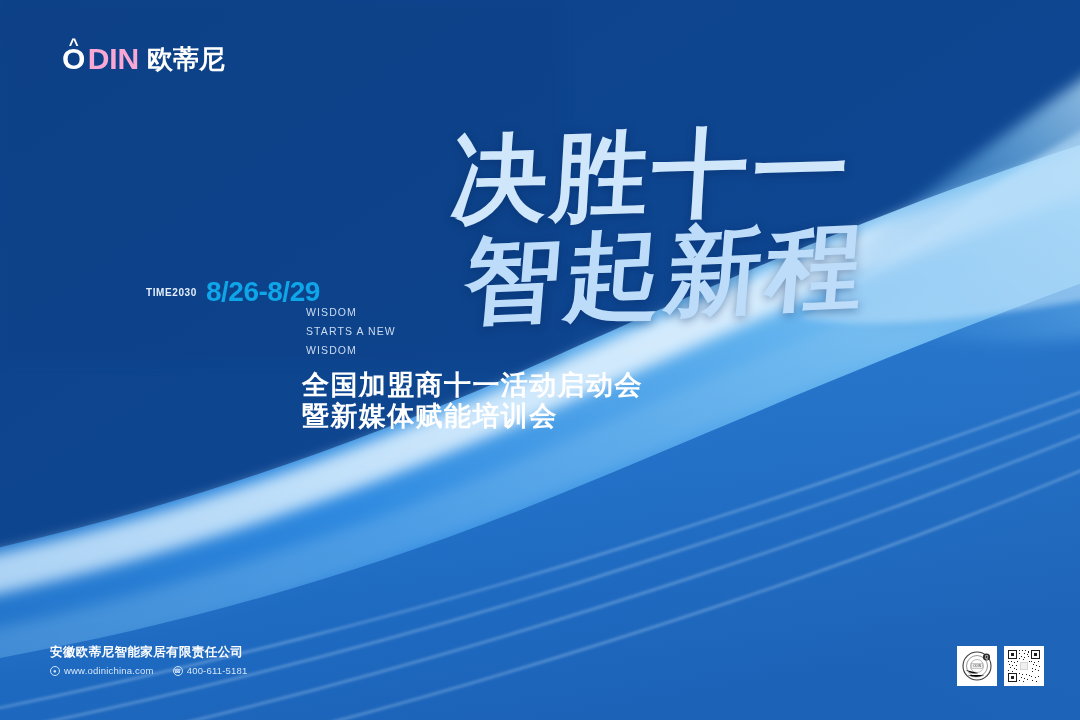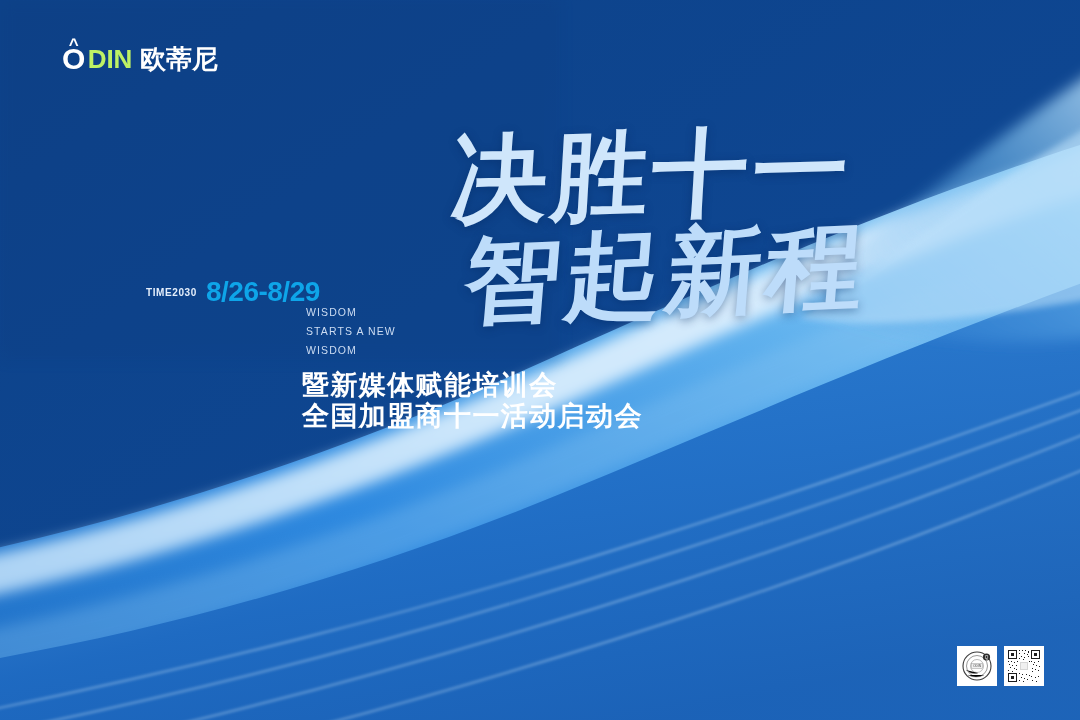--- a/index.html
+++ b/index.html
@@ -33,21 +33,21 @@
     position:relative;
     font-size:30px; font-weight:bold; color:#ffffff;
     letter-spacing:-0.5px; line-height:1;
   }
   .logo-o .circumflex {
     position:absolute; left:50%; top:-8px;
     transform:translateX(-50%);
     font-size:17px; font-weight:bold; line-height:1;
   }
   .logo-latin {
-    font-size:26px; font-weight:bold; color:#bef264;
+    font-size:30px; font-weight:bold; color:#f9a8d4;
     letter-spacing:-0.2px; line-height:1;
   }
   .logo-cn {
     font-size:26px; font-weight:bold; color:#ffffff;
     margin-left:5px; letter-spacing:0px; line-height:1;text-align:center;
   }
 
   
   .headline {
     position:absolute; z-index:5;
@@ -252,24 +252,37 @@
     <span class="date-value">8/26-8/29</span>
   </div>
 
   <div class="tagline">
     <div>WISDOM</div>
     <div>STARTS A NEW</div>
     <div>WISDOM</div>
   </div>
 
   <div class="subtitle">
+    <div>全国加盟商十一活动启动会</div>
     <div>暨新媒体赋能培训会</div>
-    <div>全国加盟商十一活动启动会</div>
-  </div>
-
+  </div>
+
+  <div class="footer">
+    <div class="footer-company">安徽欧蒂尼智能家居有限责任公司</div>
+    <div class="footer-contact">
+      <span class="contact-item">
+        <span class="contact-icon">●</span>
+        <span>www.odinichina.com</span>
+      </span>
+      <span class="contact-item">
+        <span class="contact-icon">☎</span>
+        <span>400-611-5181</span>
+      </span>
+    </div>
+  </div>
 
   <div class="qr-wrap">
 
     <div class="qr">
       <svg width="36" height="36" viewBox="0 0 36 36">
         <circle cx="18" cy="18" r="14" fill="none" stroke="#3a3a3a" stroke-width="1.1"></circle>
         <circle cx="18" cy="18" r="10.5" fill="none" stroke="#6b6b6b" stroke-width="0.7"></circle>
         <circle cx="18" cy="18" r="6.5" fill="none" stroke="#8a8a8a" stroke-width="0.6"></circle>
         <circle cx="27.5" cy="9" r="3.6" fill="#2d2d2d"></circle>
         <text x="27.5" y="11.2" font-size="4.6" fill="#ffffff" text-anchor="middle" font-family="'Liberation Sans',sans-serif">Q</text>

